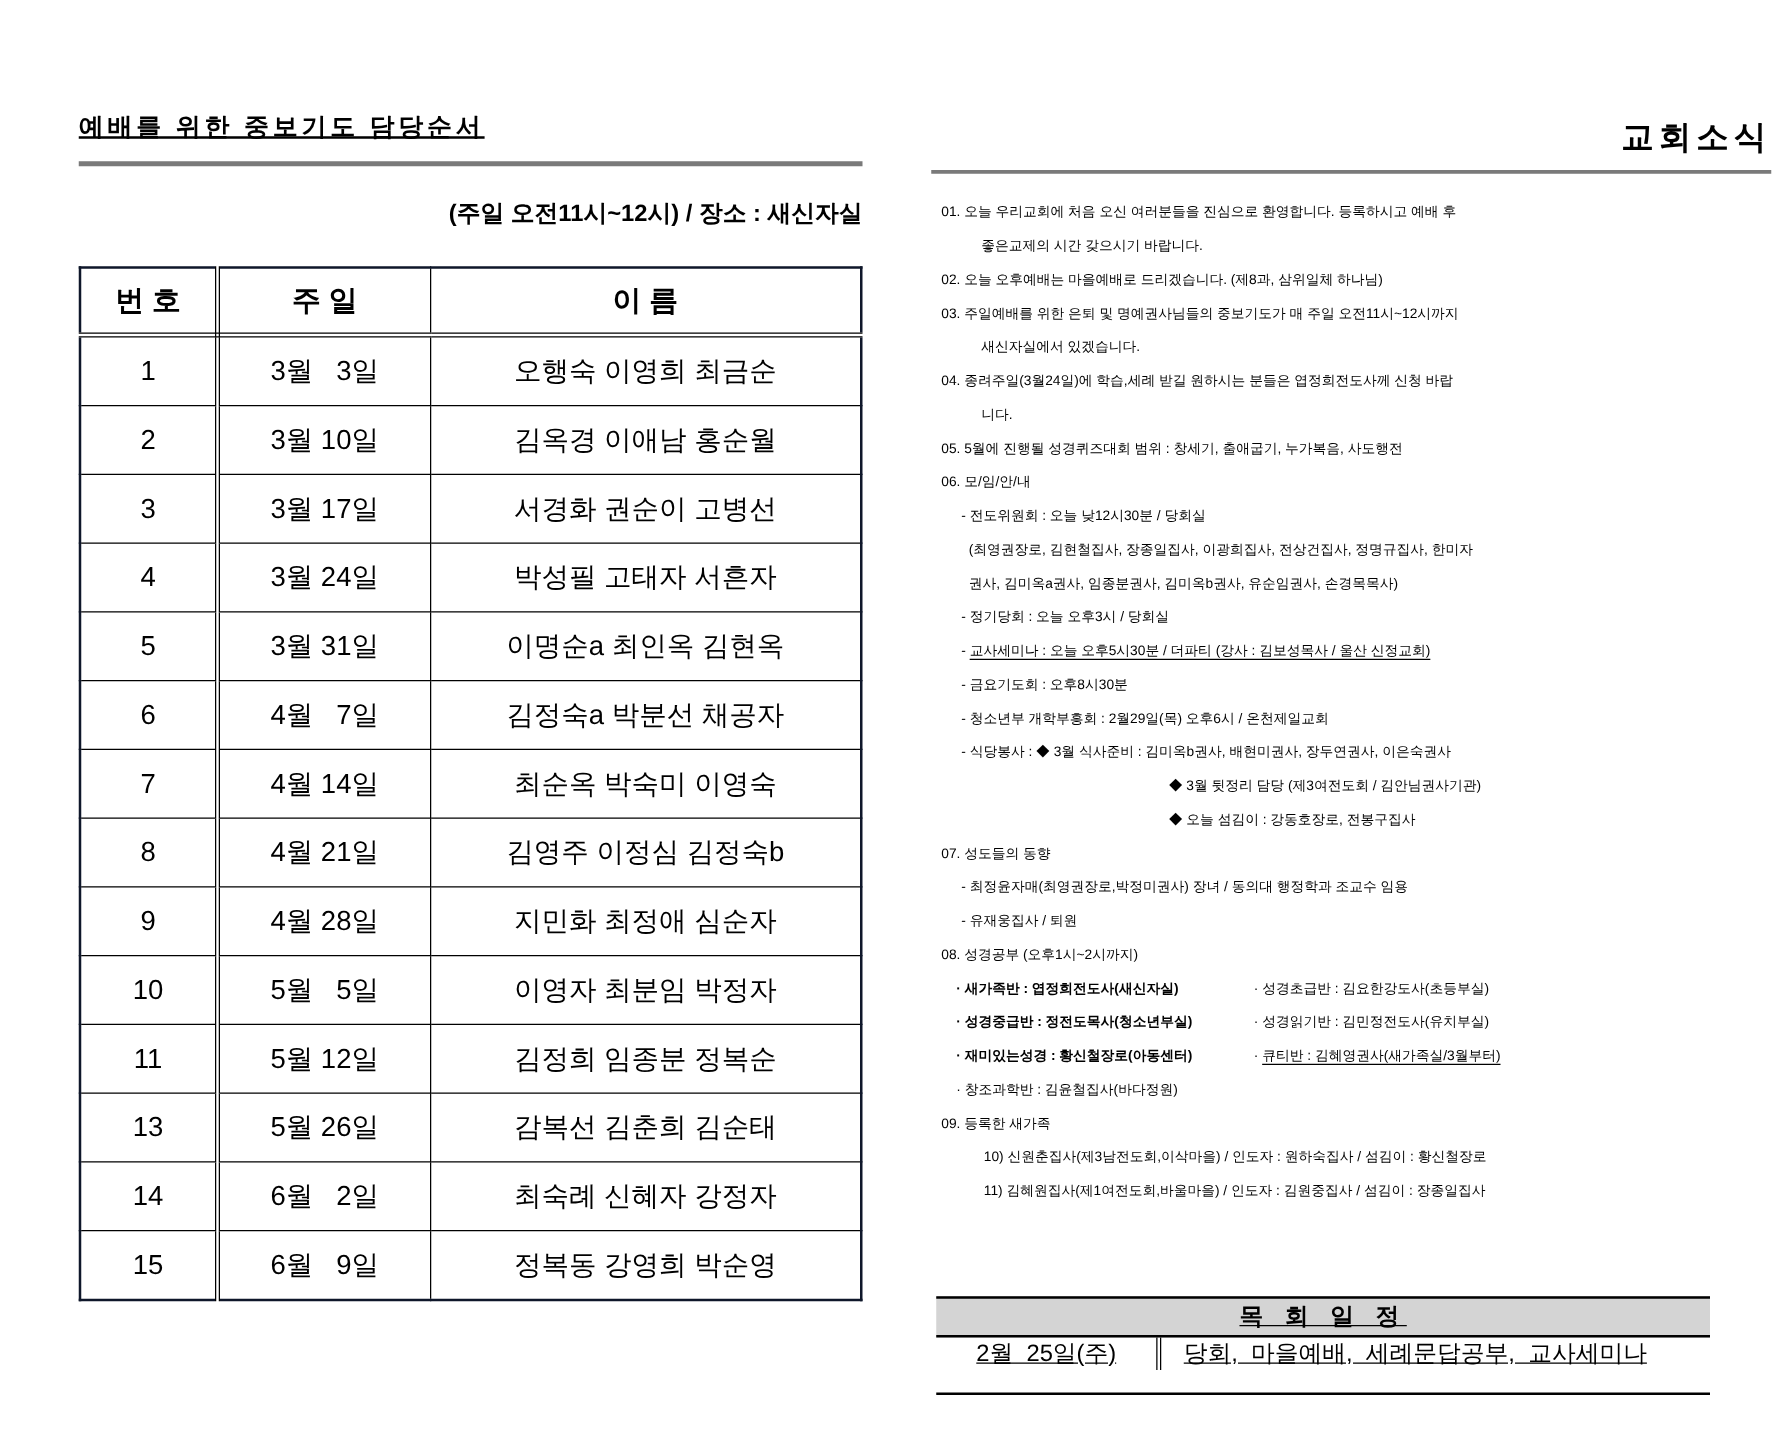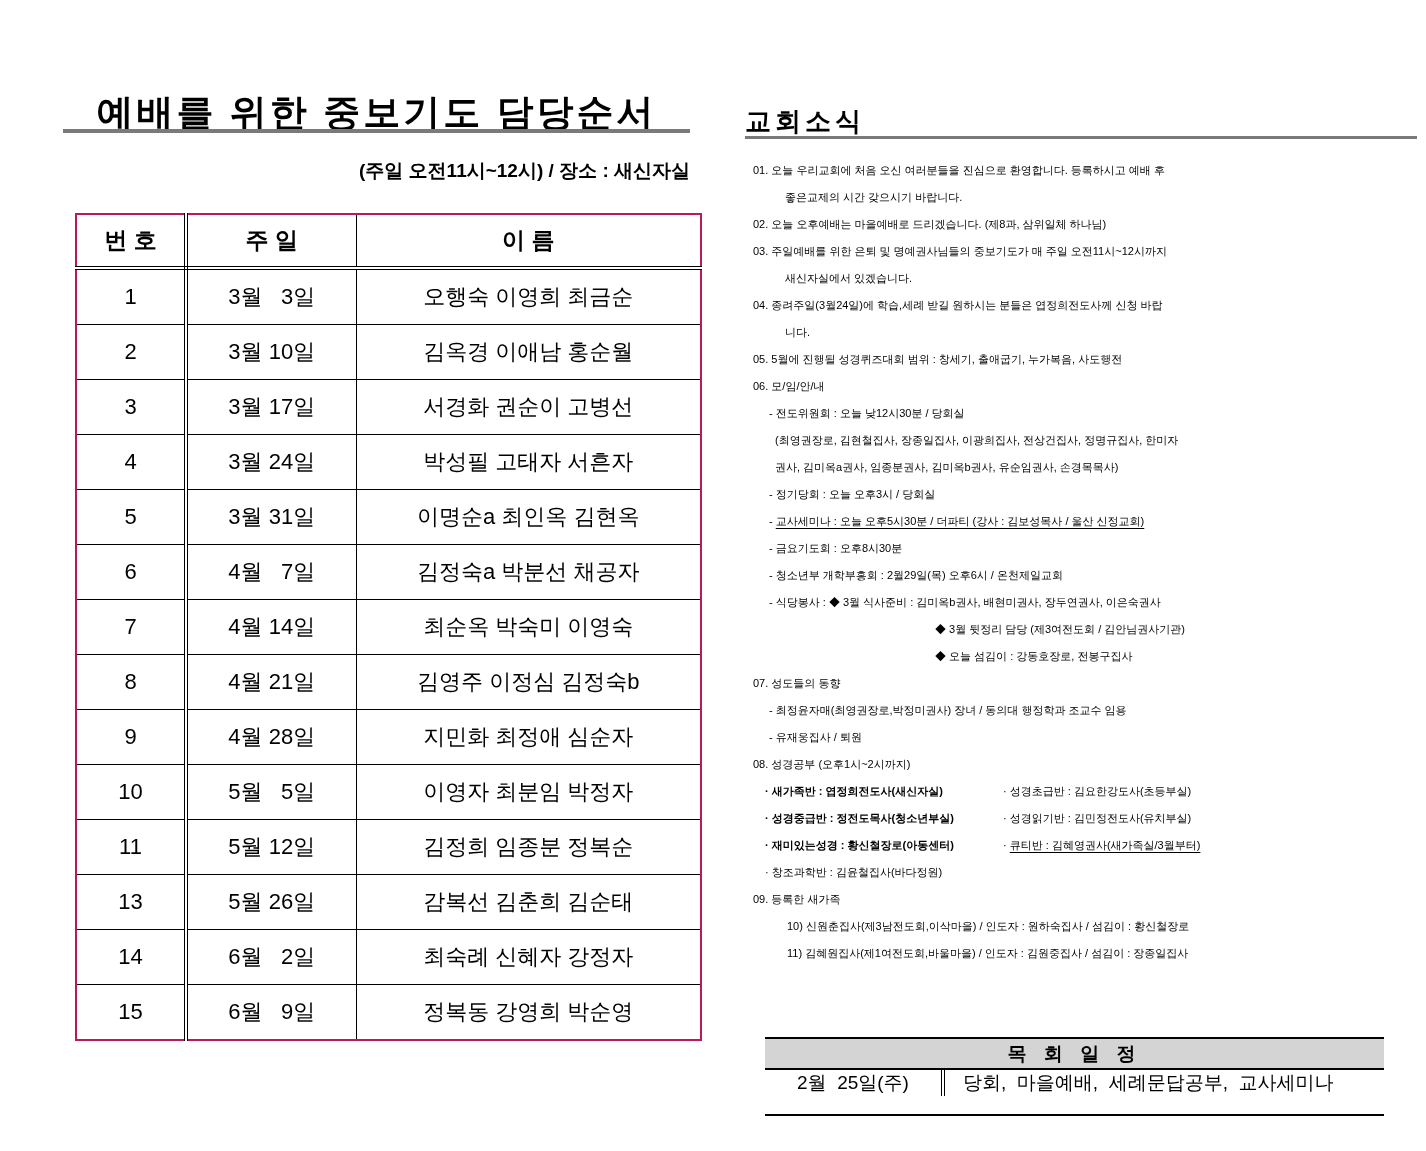--- a/index.html
+++ b/index.html
@@ -1,51 +1,51 @@
 <!DOCTYPE html>
 <html><head>
 <meta charset="utf-8">
 <style>
   html,body{margin:0;padding:0;background:#fff;}
   .page{position:relative;width:1426px;height:1151px;background:#fff;overflow:hidden;
         font-family:"Liberation Sans",sans-serif;color:#000;}
 
   
   .left-col{position:absolute;left:63px;top:0;width:627px;}
-  .left-title{position:absolute;left:0;top:88px;width:100%;text-align:center;
-              font-size:37px;font-weight:bold;letter-spacing:3px;white-space:pre;}
+  .left-title{position:absolute;left:0;top:88px;width:100%;
+              font-size:20px;font-weight:bold;letter-spacing:3px;white-space:pre;text-decoration:underline;}
   .left-rule{position:absolute;left:0;top:129px;width:627px;height:4px;}
   .left-subtitle{position:absolute;left:0;top:158px;width:100%;text-align:right;
                  font-size:19px;font-weight:bold;white-space:pre;}
-  table.roster{position:absolute;left:12px;top:213px;width:627px;border-collapse:collapse;
-               border:2px solid #be185d;table-layout:fixed;}
+  table.roster{position:absolute;left:0;top:213px;width:627px;border-collapse:collapse;
+               border:2px solid #0f172a;table-layout:fixed;}
   table.roster th,table.roster td{border:1px solid #000;text-align:center;
                white-space:pre;overflow:hidden;}
   table.roster th{height:49px;font-size:23px;font-weight:bold;border-bottom:4px double #000;}
   table.roster td{height:52px;font-size:22px;}
   table.roster th:first-child,table.roster td:first-child{border-right:4px double #000;}
   .col-no{width:110px;} .col-date{width:170px;} .col-names{width:345px;}
 
   
   .right-col{position:absolute;left:745px;top:0;width:672px;}
-  .right-title{position:absolute;left:0;top:104px;width:100%;text-align:left;
+  .right-title{position:absolute;left:0;top:92px;width:100%;text-align:right;
                font-size:26px;font-weight:bold;letter-spacing:4px;}
   .right-rule{position:absolute;left:0;top:136px;width:672px;height:3px;}
   .ann{position:absolute;left:0;top:157px;width:672px;font-size:11px;}
   .ann .line{line-height:27px;white-space:pre;}
   .l0{padding-left:8px;} .l1{padding-left:40px;} .l2{padding-left:24px;}
   .l3{padding-left:30px;} .l4{padding-left:190px;} .l5{padding-left:20px;}
   .l6{padding-left:42px;}
   .cols{padding-left:20px;display:flex;}
   .cols .c1{width:238px;flex:0 0 238px;font-weight:bold;}
   .cols .c2{flex:1;}
   .u{text-decoration:underline;text-underline-offset:3px;}
 
   
-  .sched{position:absolute;left:20px;top:1037px;width:619px;}
+  .sched{position:absolute;left:4px;top:1037px;width:619px;text-decoration:underline;}
   .sched-head{border-top:2px solid #000;border-bottom:2px solid #000;height:29px;
               line-height:29px;text-align:center;font-size:19px;font-weight:bold;
               letter-spacing:6px;white-space:pre;}
   .sched-row{display:flex;align-items:flex-start;height:44px;border-bottom:2px solid #000;}
   .sched-date{flex:0 0 176px;border-right:4px double #000;display:flex;
               align-items:center;justify-content:center;font-size:19px;white-space:pre;}
   .sched-content{flex:1;display:flex;align-items:center;padding-left:18px;
               font-size:19px;white-space:pre;}
 </style>
 </head>

